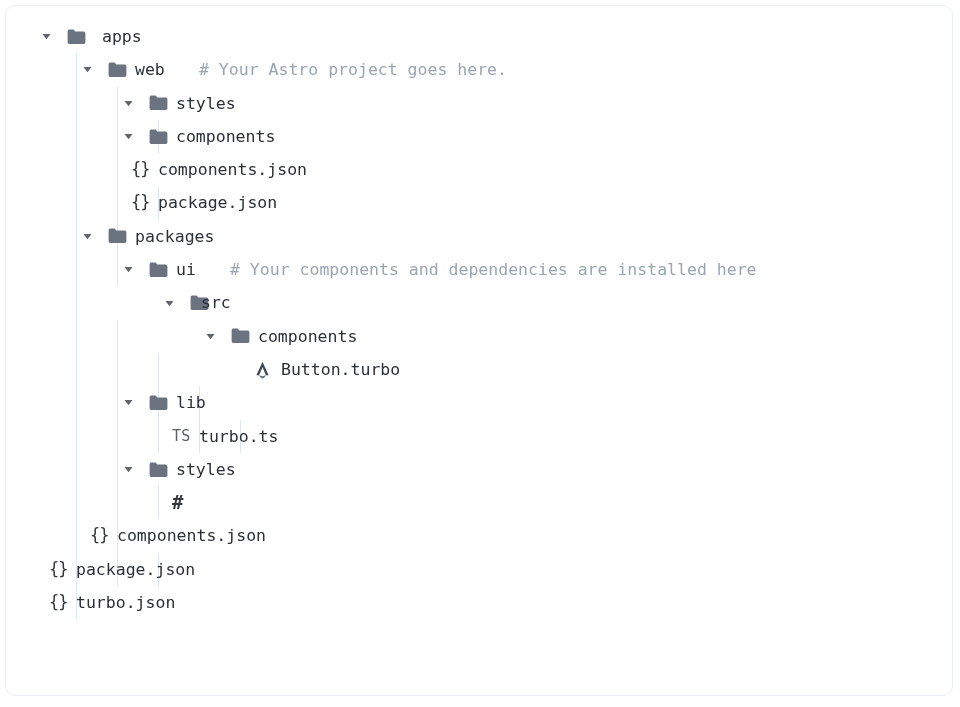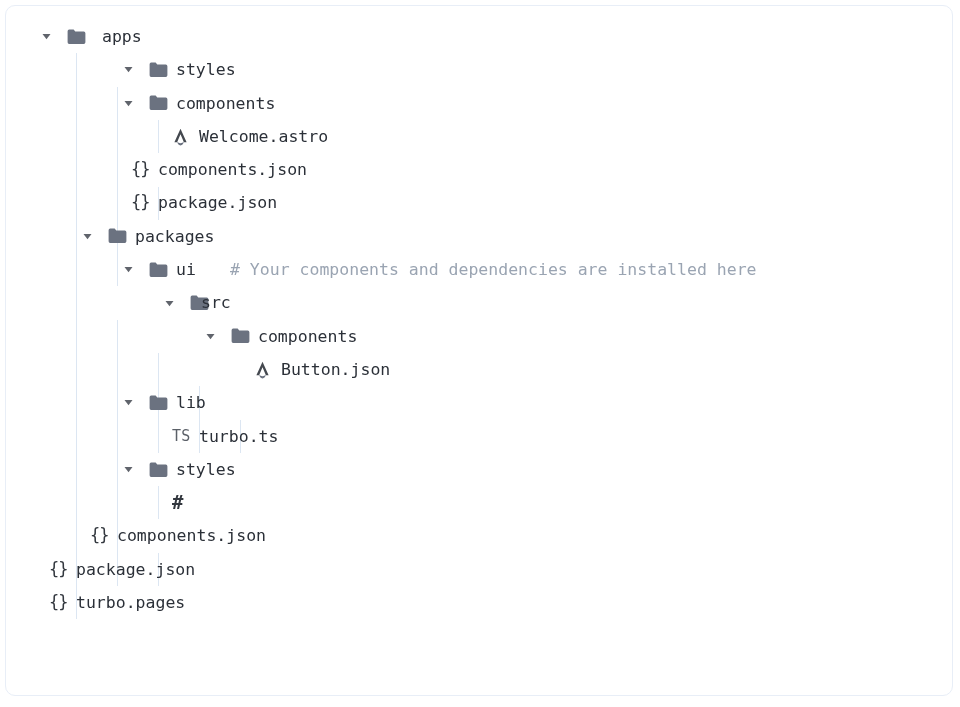--- a/index.html
+++ b/index.html
@@ -135,20 +135,34 @@
           </svg>
         </span>
         <span class="icon" style="left: 61px;">
           <svg width="19" height="16" viewBox="0 0 19 16">
             <path d="M0.6 2.2 A1.6 1.6 0 0 1 2.2 0.6 H6.6 L8.3 2.6 H16.8 A1.6 1.6 0 0 1 18.4 4.2 V13.3 A1.6 1.6 0 0 1 16.8 14.9 H2.2 A1.6 1.6 0 0 1 0.6 13.3 Z" fill="#6b7280"></path>
           </svg>
         </span>
         <span class="label" style="left: 96px;">apps</span>
       </div>
       <div class="row">
+        <span class="twisty" style="left: 74px;">
+          <svg width="9" height="7" viewBox="0 0 9 7">
+            <path d="M0.5 0.9 H8.5 L4.5 6.2 Z" fill="#60646c"></path>
+          </svg>
+        </span>
+        <span class="icon" style="left: 102px;">
+          <svg width="19" height="16" viewBox="0 0 19 16">
+            <path d="M0.6 2.2 A1.6 1.6 0 0 1 2.2 0.6 H6.6 L8.3 2.6 H16.8 A1.6 1.6 0 0 1 18.4 4.2 V13.3 A1.6 1.6 0 0 1 16.8 14.9 H2.2 A1.6 1.6 0 0 1 0.6 13.3 Z" fill="#6b7280"></path>
+          </svg>
+        </span>
+        <span class="label" style="left: 129px;">web</span>
+        <span class="comment" style="left: 193px;"># Your Astro project goes here.</span>
+      </div>
+      <div class="row">
         <span class="twisty" style="left: 115px;">
           <svg width="9" height="7" viewBox="0 0 9 7">
             <path d="M0.5 0.9 H8.5 L4.5 6.2 Z" fill="#60646c"></path>
           </svg>
         </span>
         <span class="icon" style="left: 143px;">
           <svg width="19" height="16" viewBox="0 0 19 16">
             <path d="M0.6 2.2 A1.6 1.6 0 0 1 2.2 0.6 H6.6 L8.3 2.6 H16.8 A1.6 1.6 0 0 1 18.4 4.2 V13.3 A1.6 1.6 0 0 1 16.8 14.9 H2.2 A1.6 1.6 0 0 1 0.6 13.3 Z" fill="#6b7280"></path>
           </svg>
         </span>
@@ -159,29 +173,20 @@
           <svg width="9" height="7" viewBox="0 0 9 7">
             <path d="M0.5 0.9 H8.5 L4.5 6.2 Z" fill="#60646c"></path>
           </svg>
         </span>
         <span class="icon" style="left: 143px;">
           <svg width="19" height="16" viewBox="0 0 19 16">
             <path d="M0.6 2.2 A1.6 1.6 0 0 1 2.2 0.6 H6.6 L8.3 2.6 H16.8 A1.6 1.6 0 0 1 18.4 4.2 V13.3 A1.6 1.6 0 0 1 16.8 14.9 H2.2 A1.6 1.6 0 0 1 0.6 13.3 Z" fill="#6b7280"></path>
           </svg>
         </span>
         <span class="label" style="left: 170px;">components</span>
-      </div>
-      <div class="row">
-        <span class="icon" style="left: 166px;">
-          <svg width="17" height="18" viewBox="0 0 17 18">
-            <path d="M8.5 0.8 L14.6 14.2 H11.9 L8.5 6.2 L5.1 14.2 H2.4 Z" fill="#44484f"></path>
-            <path d="M5.3 13.6 C5.3 16.0 6.7 17.4 8.5 17.4 C10.3 17.4 11.7 16.0 11.7 13.6 C10.9 14.9 9.8 15.3 8.5 15.3 C7.2 15.3 6.1 14.9 5.3 13.6 Z" fill="#6b7280"></path>
-          </svg>
-        </span>
-        <span class="label" style="left: 193px;">Welcome.astro</span>
       </div>
       <div class="row">
         <span class="icon-text brace" style="left: 125px;">{}</span>
         <span class="label" style="left: 152px;">components.json</span>
       </div>
       <div class="row">
         <span class="icon-text brace" style="left: 125px;">{}</span>
         <span class="label" style="left: 152px;">package.json</span>
       </div>
       <div class="row">
@@ -237,21 +242,21 @@
         </span>
         <span class="label" style="left: 252px;">components</span>
       </div>
       <div class="row">
         <span class="icon" style="left: 248px;">
           <svg width="17" height="18" viewBox="0 0 17 18">
             <path d="M8.5 0.8 L14.6 14.2 H11.9 L8.5 6.2 L5.1 14.2 H2.4 Z" fill="#44484f"></path>
             <path d="M5.3 13.6 C5.3 16.0 6.7 17.4 8.5 17.4 C10.3 17.4 11.7 16.0 11.7 13.6 C10.9 14.9 9.8 15.3 8.5 15.3 C7.2 15.3 6.1 14.9 5.3 13.6 Z" fill="#6b7280"></path>
           </svg>
         </span>
-        <span class="label" style="left: 275px;">Button.json</span>
+        <span class="label" style="left: 275px;">Button.turbo</span>
       </div>
       <div class="row">
         <span class="twisty" style="left: 115px;">
           <svg width="9" height="7" viewBox="0 0 9 7">
             <path d="M0.5 0.9 H8.5 L4.5 6.2 Z" fill="#60646c"></path>
           </svg>
         </span>
         <span class="icon" style="left: 143px;">
           <svg width="19" height="16" viewBox="0 0 19 16">
             <path d="M0.6 2.2 A1.6 1.6 0 0 1 2.2 0.6 H6.6 L8.3 2.6 H16.8 A1.6 1.6 0 0 1 18.4 4.2 V13.3 A1.6 1.6 0 0 1 16.8 14.9 H2.2 A1.6 1.6 0 0 1 0.6 13.3 Z" fill="#6b7280"></path>
@@ -282,16 +287,16 @@
       <div class="row">
         <span class="icon-text brace" style="left: 84px;">{}</span>
         <span class="label" style="left: 111px;">components.json</span>
       </div>
       <div class="row">
         <span class="icon-text brace" style="left: 43px;">{}</span>
         <span class="label" style="left: 70px;">package.json</span>
       </div>
       <div class="row">
         <span class="icon-text brace" style="left: 43px;">{}</span>
-        <span class="label" style="left: 70px;">turbo.pages</span>
+        <span class="label" style="left: 70px;">turbo.json</span>
       </div>
     </div>
 </div>
 
 </body></html>

